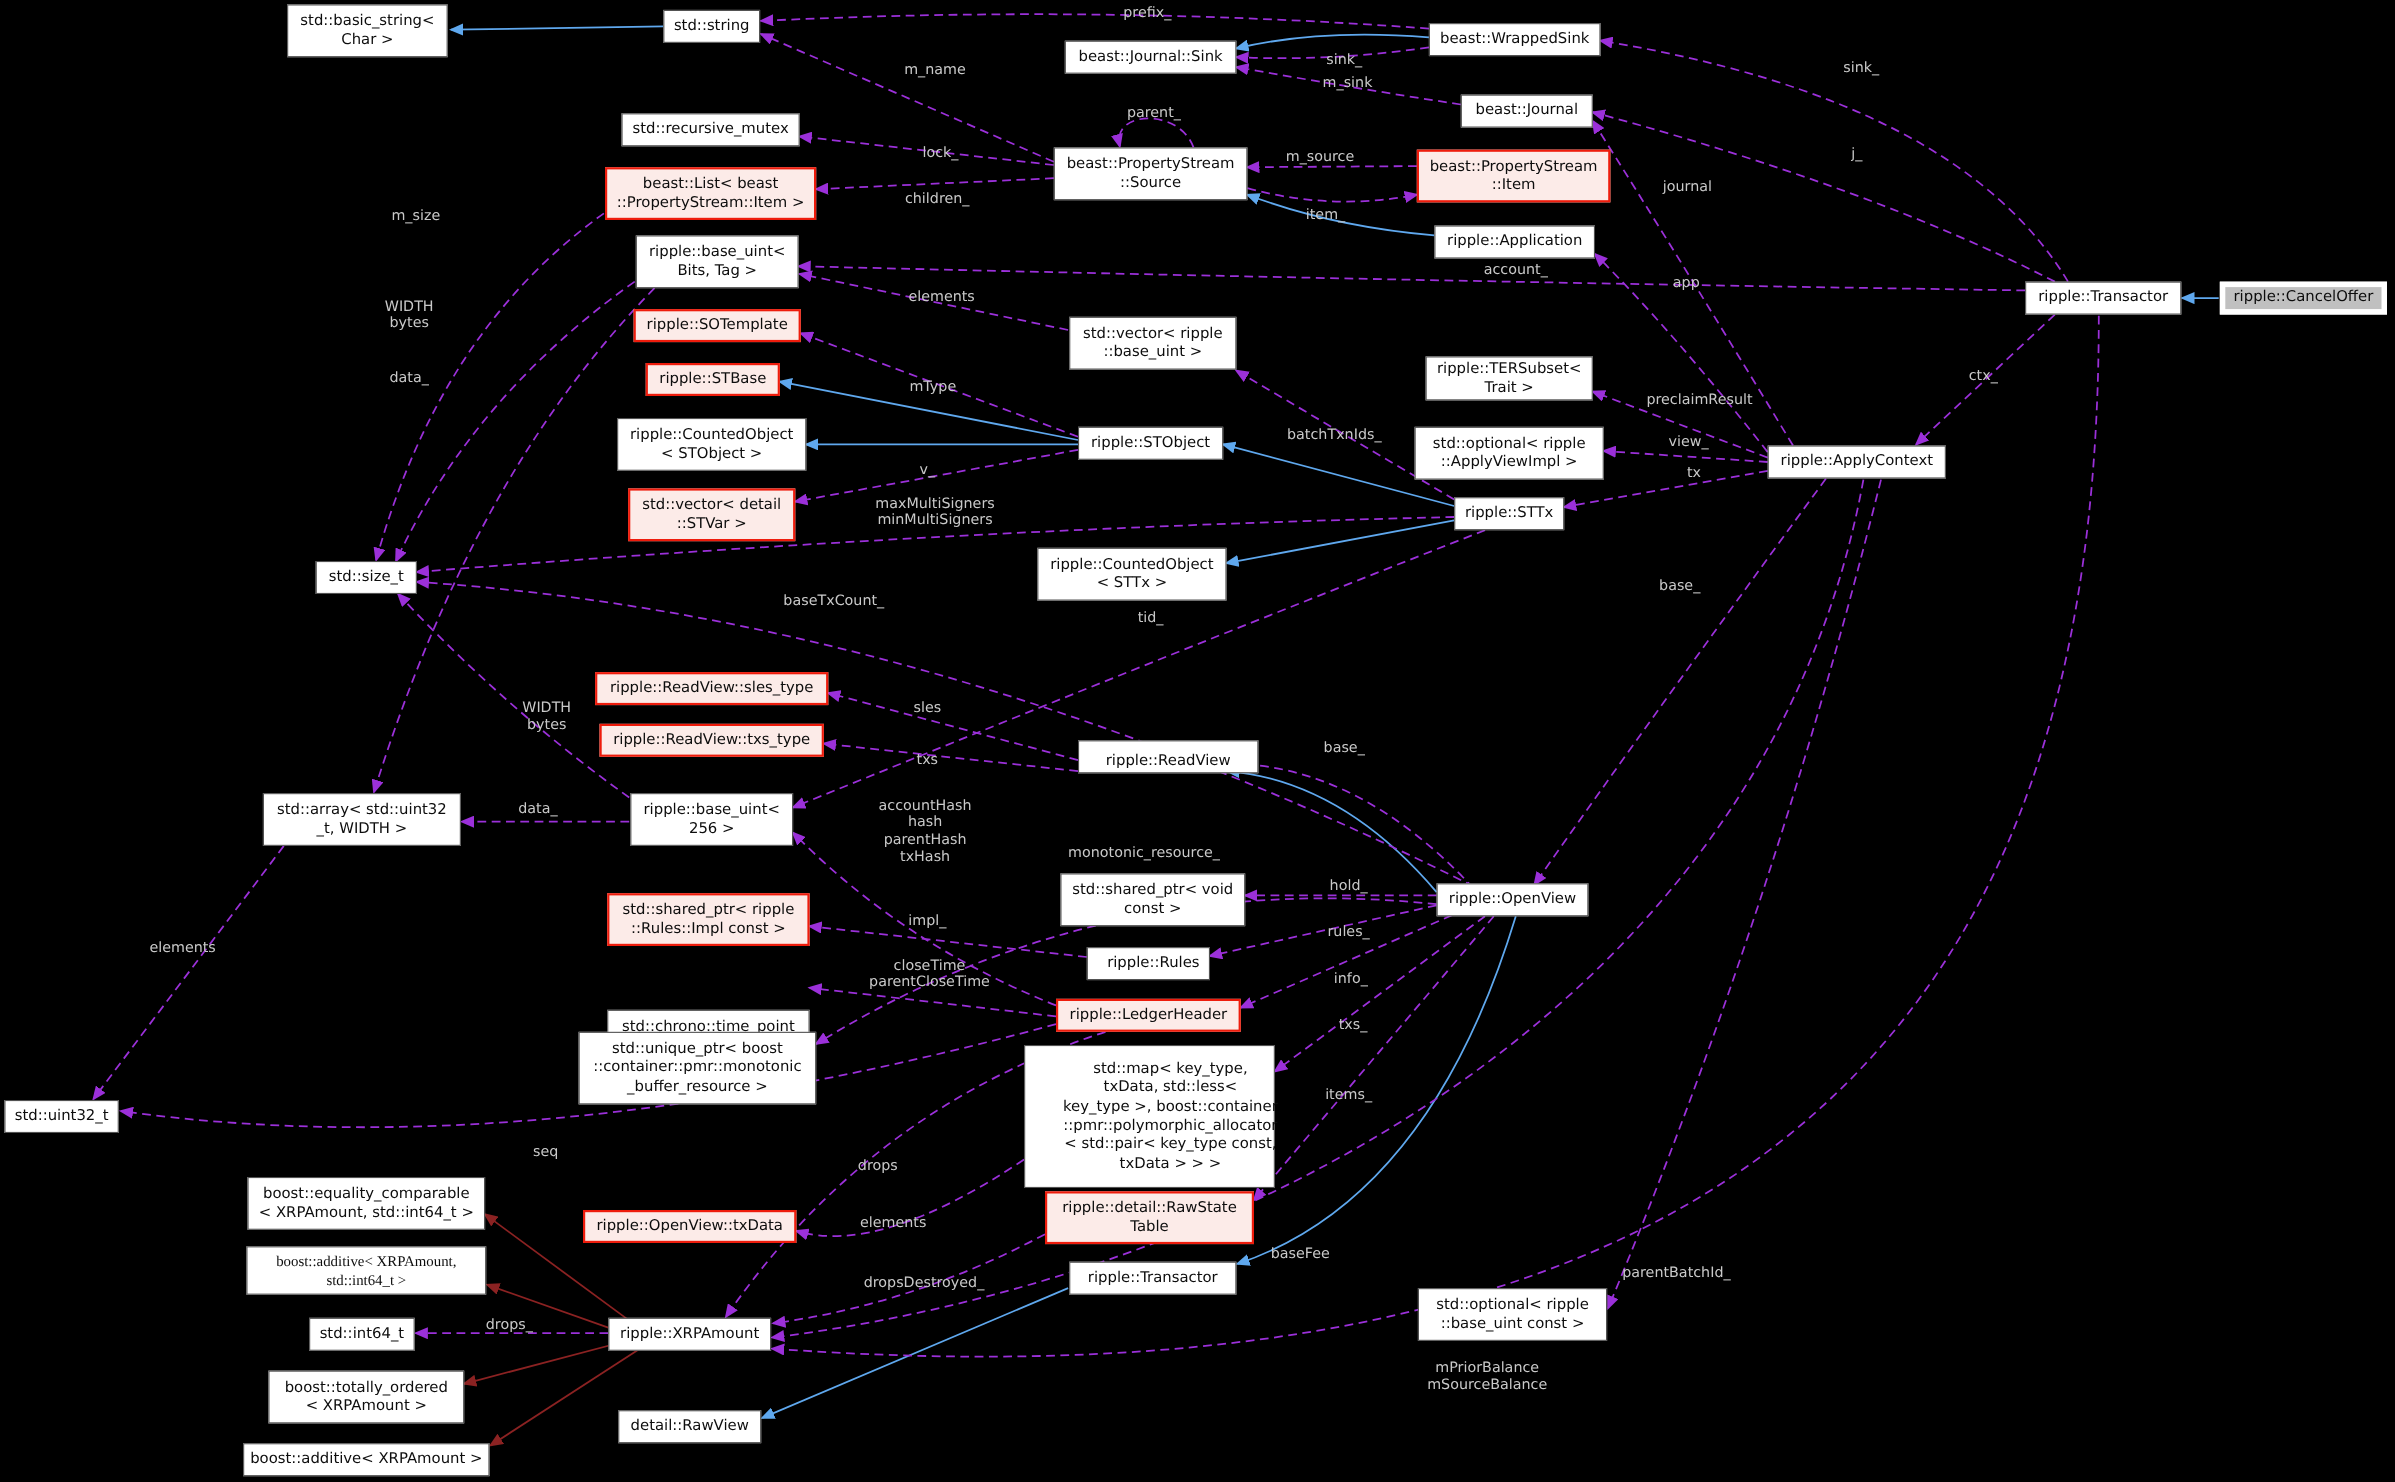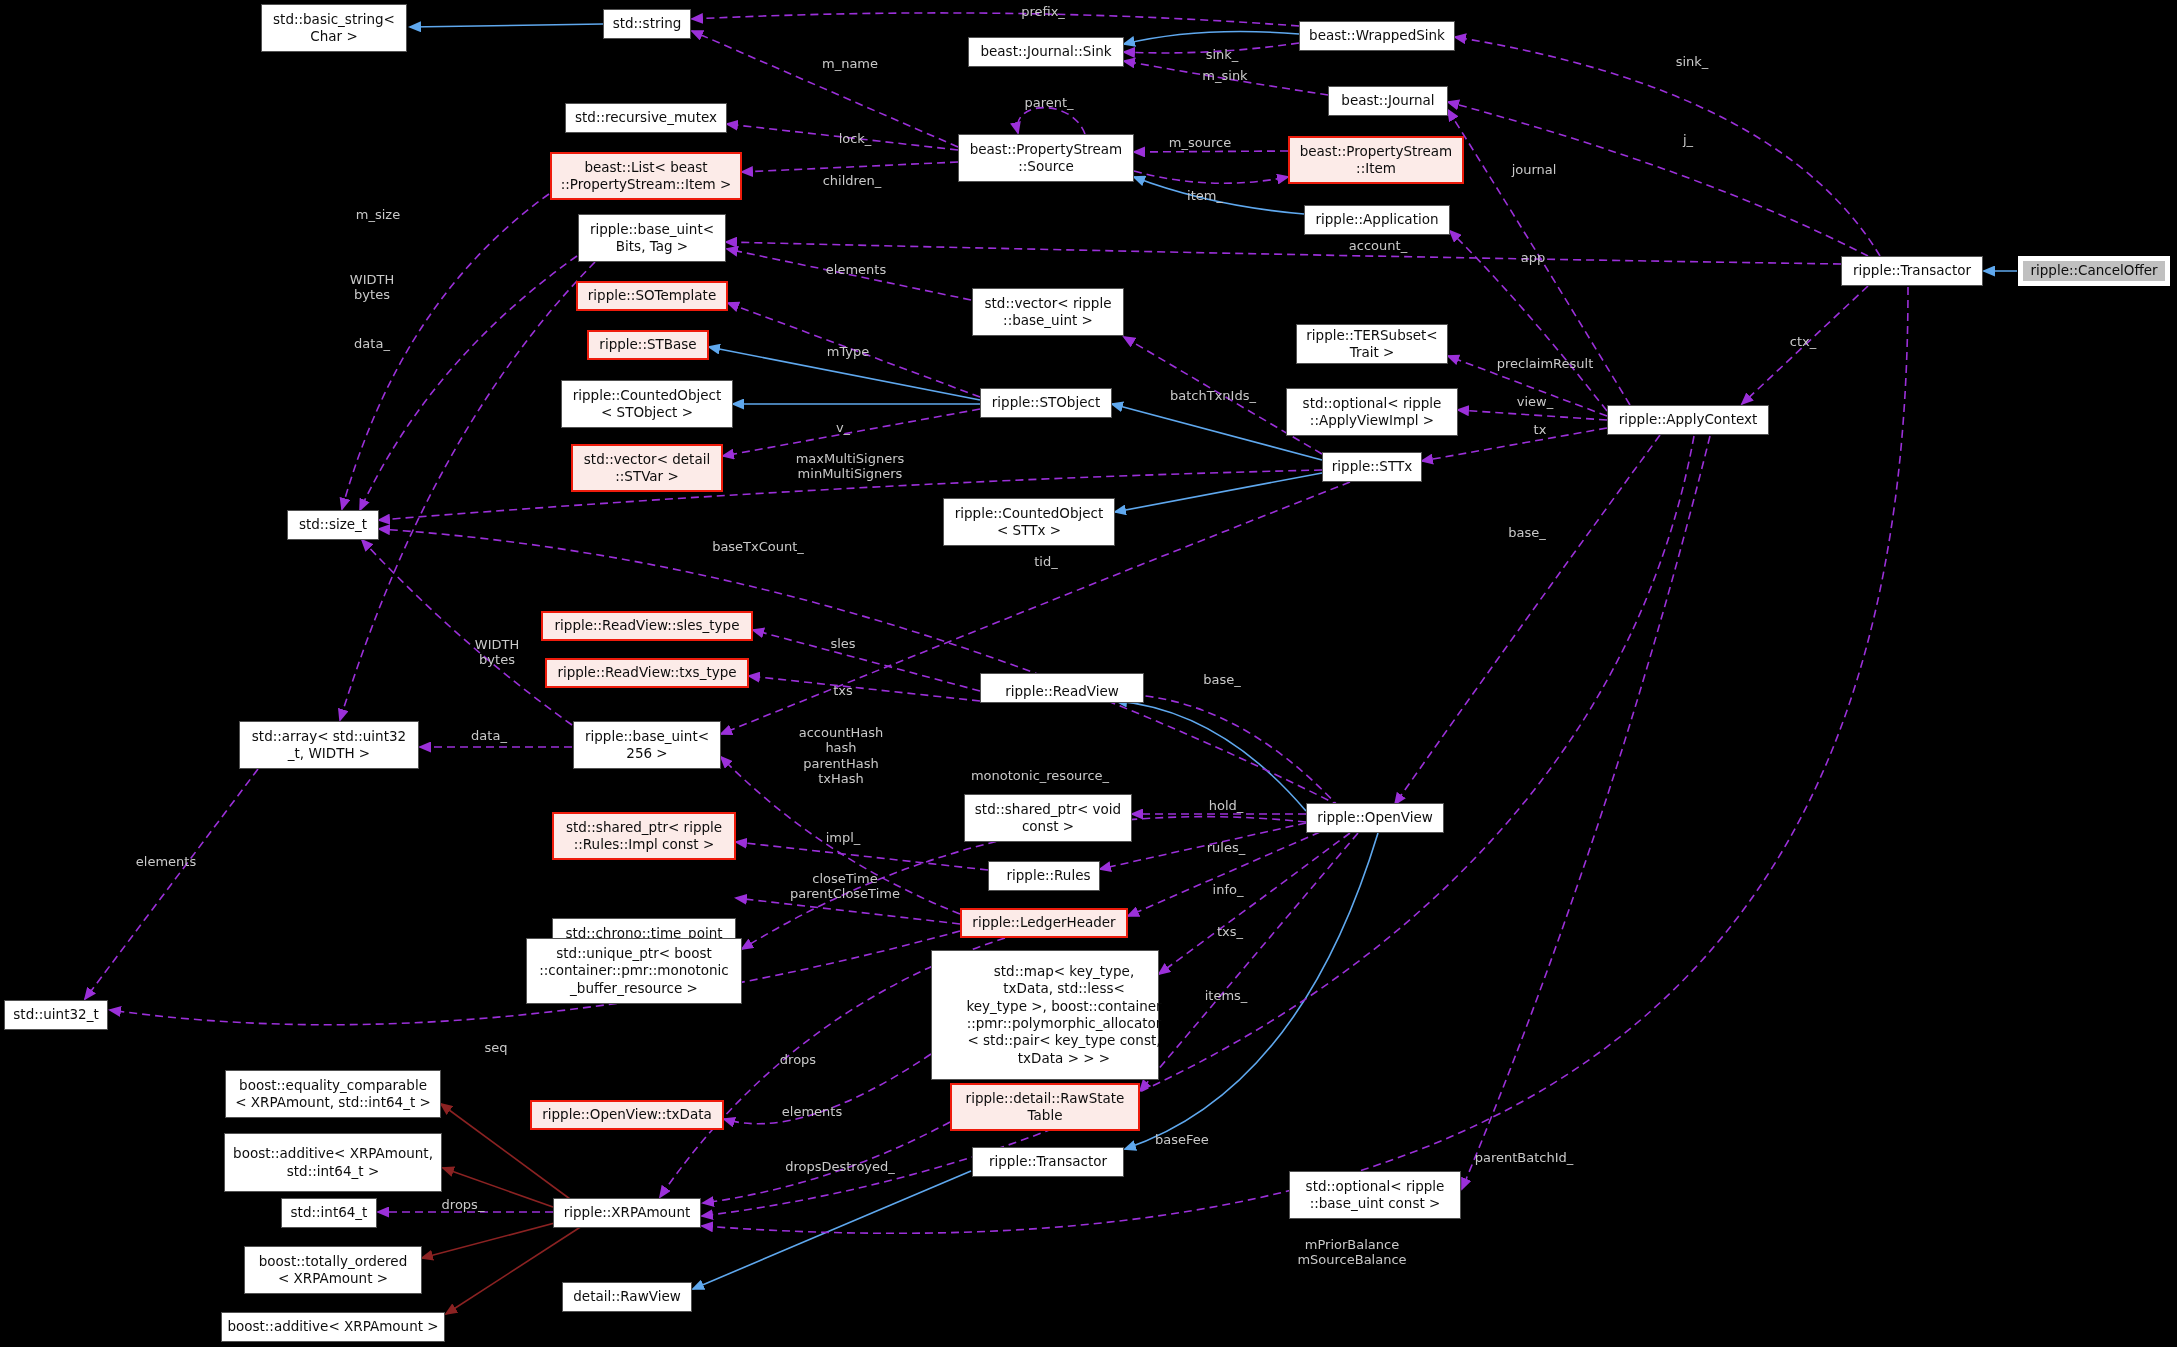--- a/index.html
+++ b/index.html
@@ -170,21 +170,21 @@
     <div class="node s-normal" style="left: 4px; top: 1000px; width: 104px; height: 30px;">
       <div>std::uint32_t</div>
     </div>
     <div class="node s-normal" style="left: 225px; top: 1070px; width: 216px; height: 48px;">
       <div>boost::equality_comparable</div>
       <div>&lt; XRPAmount, std::int64_t &gt;</div>
     </div>
     <div class="node s-red" style="left: 530px; top: 1100px; width: 194px; height: 30px;">
       <div>ripple::OpenView::txData</div>
     </div>
-    <div class="node s-normal" style="left: 224px; top: 1133px; width: 218px; height: 59px;">
+    <div class="node s-normal" style="left: 224px; top: 1133px; width: 218px; height: 44px; font-family: Liberation Serif, serif;">
       <div>boost::additive&lt; XRPAmount,</div>
       <div>std::int64_t &gt;</div>
     </div>
     <div class="node s-normal" style="left: 281px; top: 1198px; width: 96px; height: 30px;">
       <div>std::int64_t</div>
     </div>
     <div class="node s-normal" style="left: 553px; top: 1198px; width: 148px; height: 30px;">
       <div>ripple::XRPAmount</div>
     </div>
     <div class="node s-normal" style="left: 244px; top: 1246px; width: 178px; height: 48px;">
@@ -434,19 +434,19 @@
     <div class="edge-label" style="left: 497px; top: 652px;">
       <div>WIDTH</div>
       <div>bytes</div>
     </div>
     <div class="edge-label" style="left: 489px; top: 736px;">
       <div>data_</div>
     </div>
     <div class="edge-label" style="left: 166px; top: 862px;">
       <div>elements</div>
     </div>
-    <div class="edge-label" style="left: 378px; top: 215px;">
+    <div class="edge-label" style="left: 378px; top: 197px;">
       <div>m_size</div>
     </div>
     <div class="edge-label" style="left: 856px; top: 270px;">
       <div>elements</div>
     </div>
   </div>
 
 </body></html>

